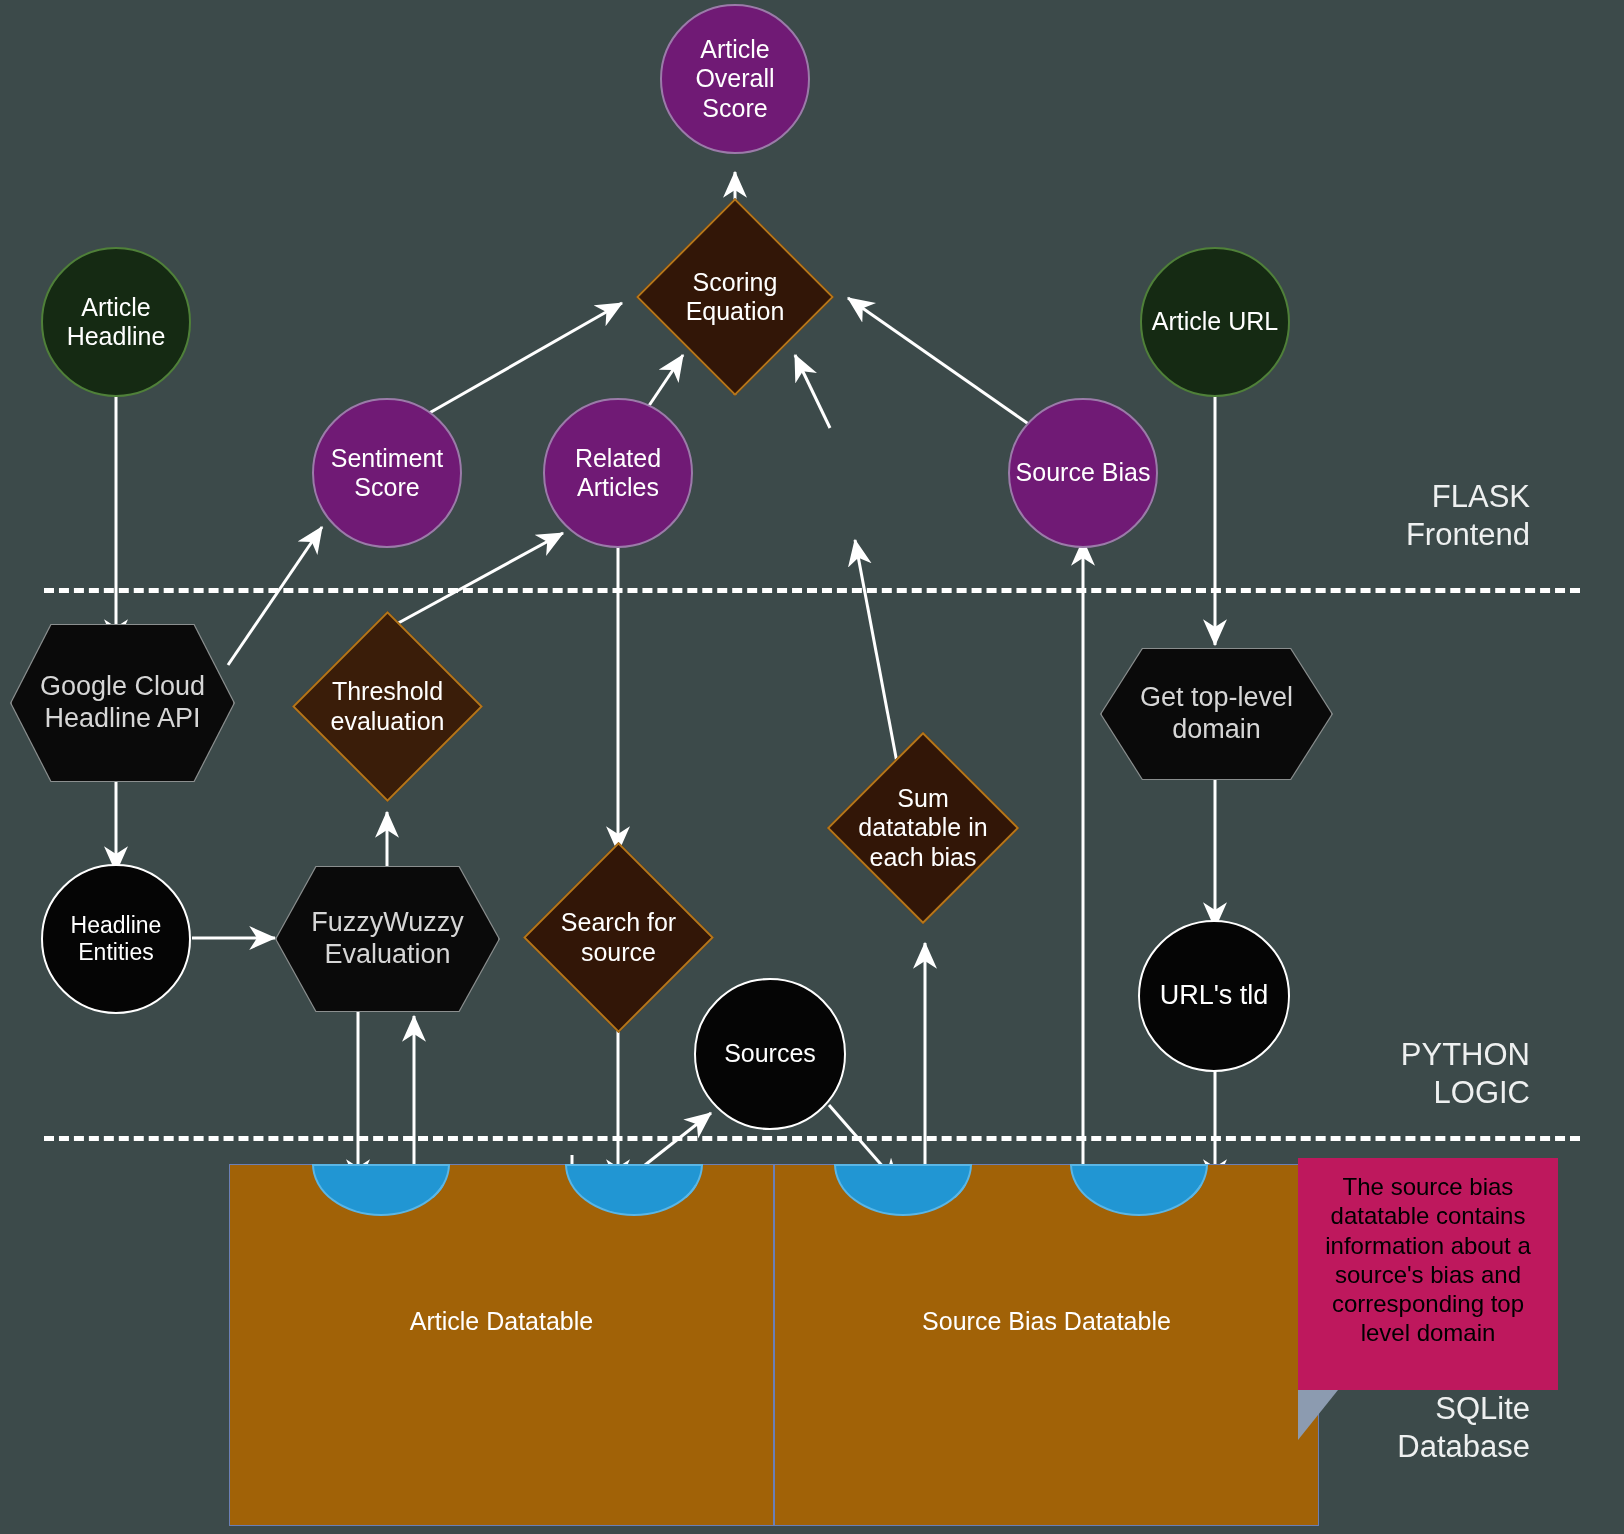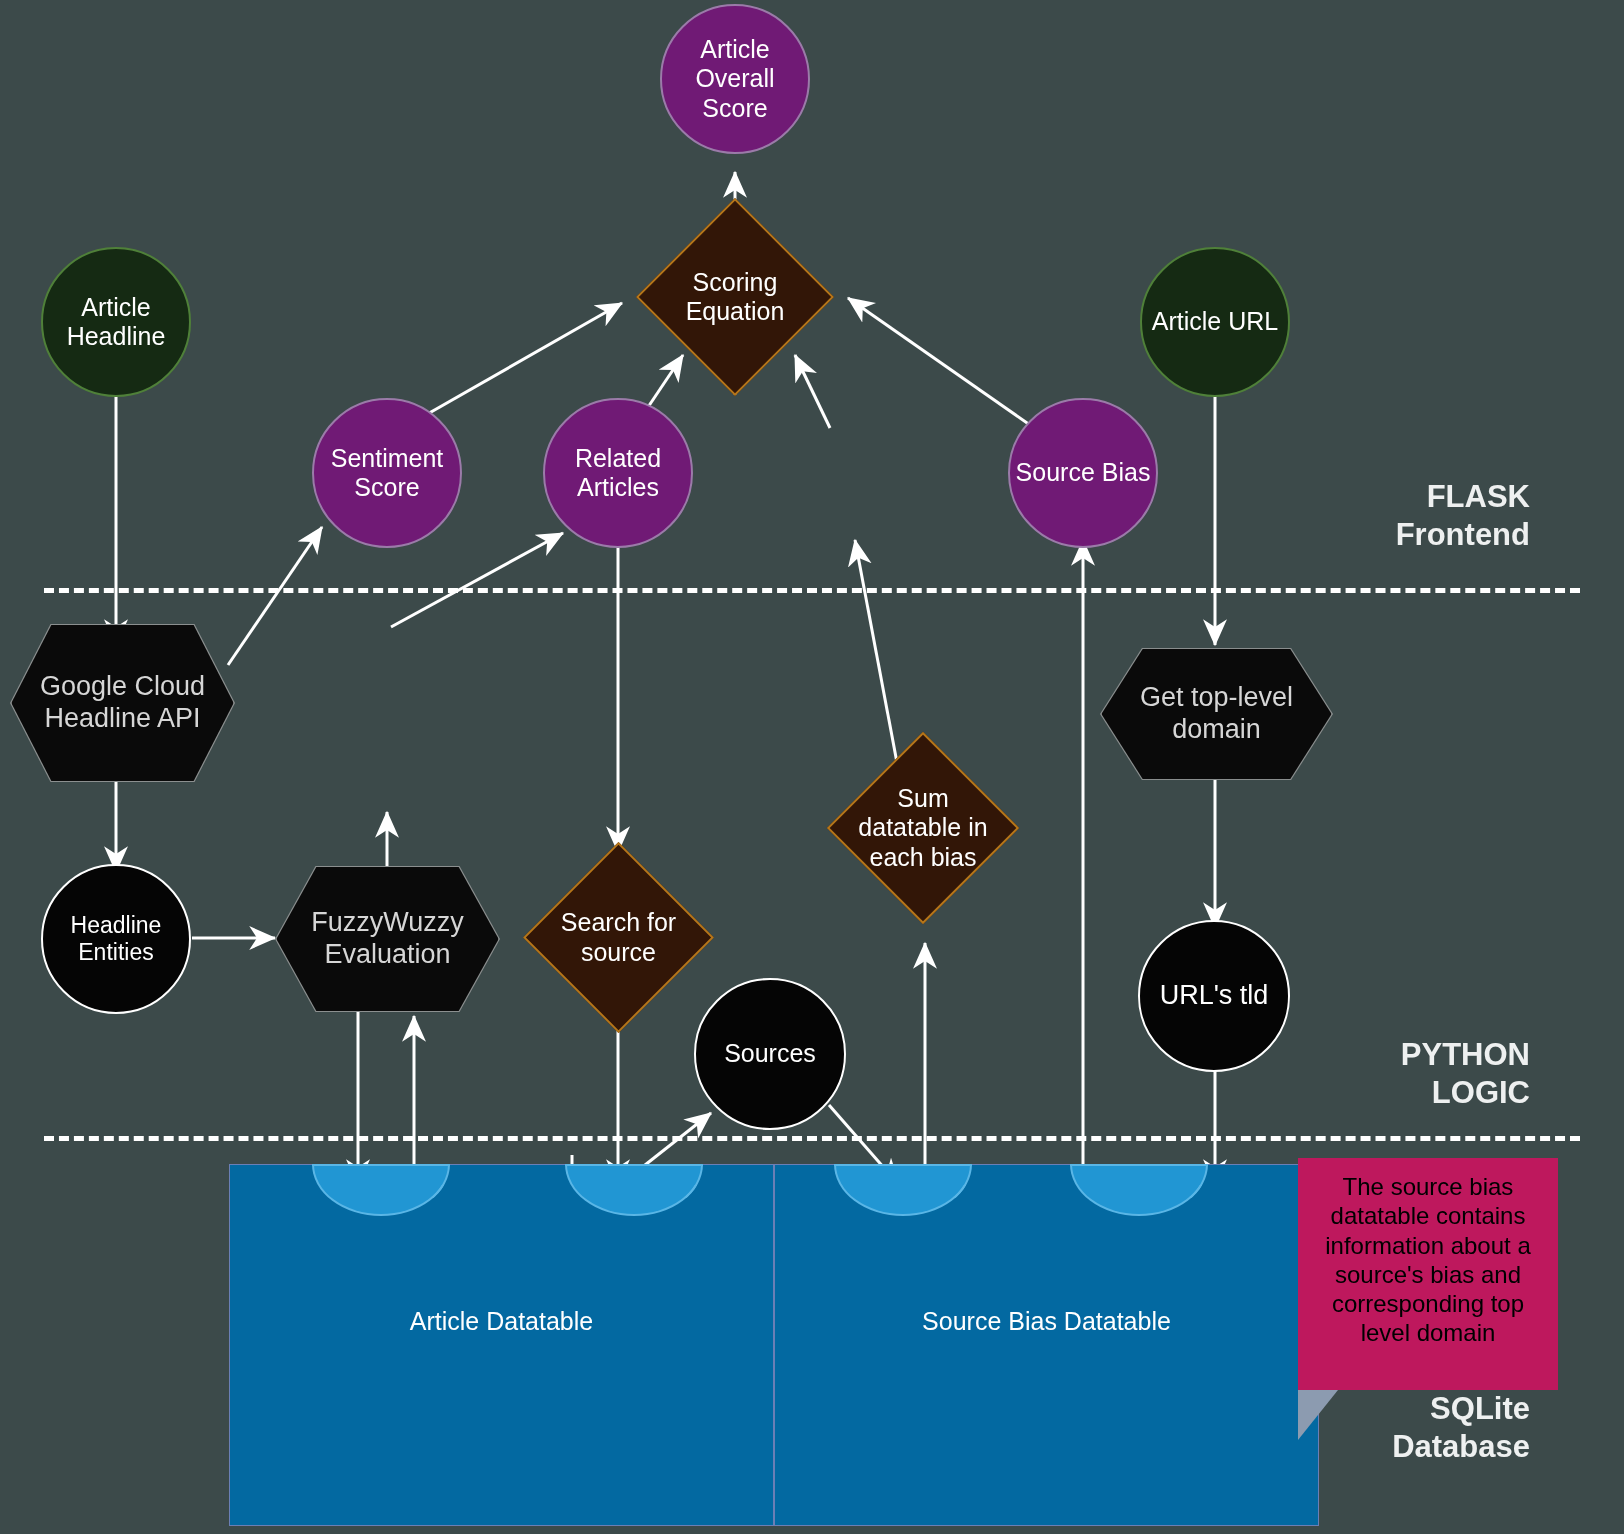--- a/index.html
+++ b/index.html
@@ -23,27 +23,27 @@
      background:#8b8f8f;clip-path:polygon(18% 0,82% 0,100% 50%,82% 100%,18% 100%,0 50%);}
   .hex .hexlbl{position:relative;z-index:3;}
 
   
   .dia{color:#fff;}
   .dia .diabg{position:absolute;left:0;top:0;width:100%;height:100%;
      background:#321607;transform:rotate(45deg);border:2px solid #b5761a;box-sizing:border-box;}
   .dia .dialbl{position:relative;z-index:3;width:118%;}
 
   
-  .dbbox{position:absolute;background:#0369a1;border:1px solid #6b7fb5;box-sizing:border-box;}
+  .dbbox{position:absolute;background:#a16207;border:1px solid #6b7fb5;box-sizing:border-box;}
   .dbcap{position:absolute;background:#2196d3;border:2px solid #5ab6e6;border-radius:0 0 50% 50%/0 0 100% 100%;box-sizing:border-box;}
   .dblbl{position:absolute;color:#fff;text-align:center;}
 
   
   .divider{position:absolute;height:0;border-top:5px dashed #ffffff;}
-  .zlbl{position:absolute;color:#eef0f0;font-weight:bold;text-align:right;line-height:1.22;}
+  .zlbl{position:absolute;color:#eef0f0;font-weight:normal;text-align:right;line-height:1.22;}
 
   
   .callout{position:absolute;background:#be185d;color:#000;box-sizing:border-box;text-align:center;line-height:1.22;}
   .callout-tail{position:absolute;width:0;height:0;}
 </style>
 </head>
 <body>
 
 <div id="stage">
 
@@ -227,20 +227,27 @@
     </span>
   </div>
 
   <div class="node dia" style="left:665px;top:227px;width:140px;height:140px;font-size:25px;">
     <div class="diabg"></div>
     <span class="dialbl">
       <span>Scoring Equation</span>
     </span>
   </div>
 
+  <div class="node dia" style="left:320px;top:639px;width:135px;height:135px;font-size:25px;">
+    <div class="diabg" style="background:#3a1d09;"></div>
+    <span class="dialbl">
+      <span>Threshold</span>
+      <span>evaluation</span>
+    </span>
+  </div>
 
   <div class="node dia" style="left:551px;top:870px;width:135px;height:135px;font-size:25px;">
     <div class="diabg"></div>
     <span class="dialbl" style="width:150%;">
       <span>Search for source</span>
     </span>
   </div>
 
   <div class="node dia" style="left:855px;top:760px;width:136px;height:136px;font-size:25px;">
     <div class="diabg"></div>

